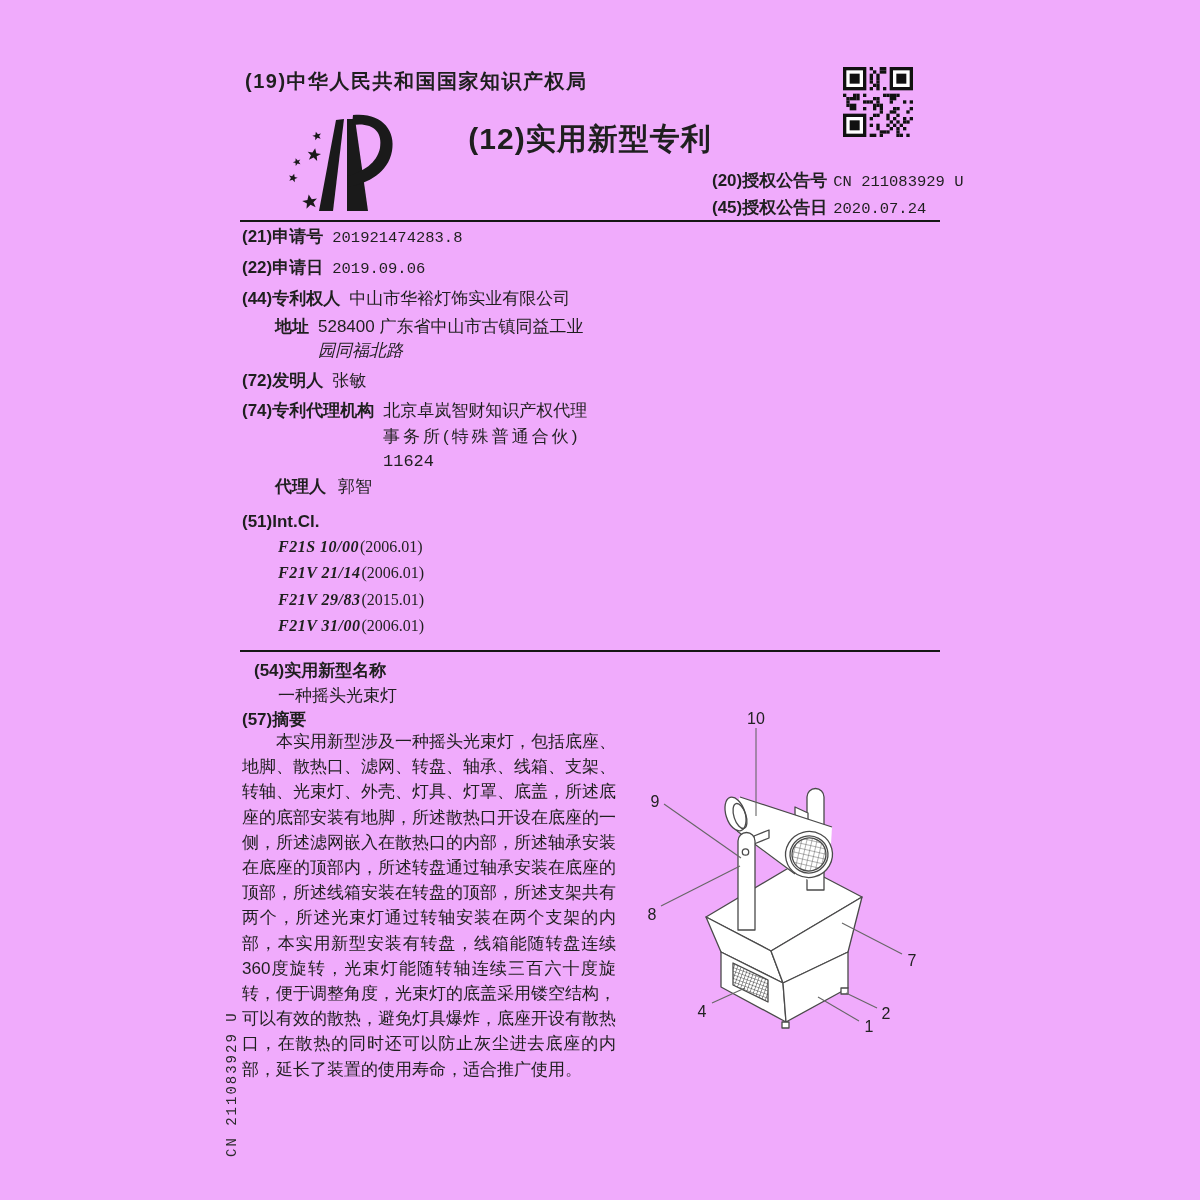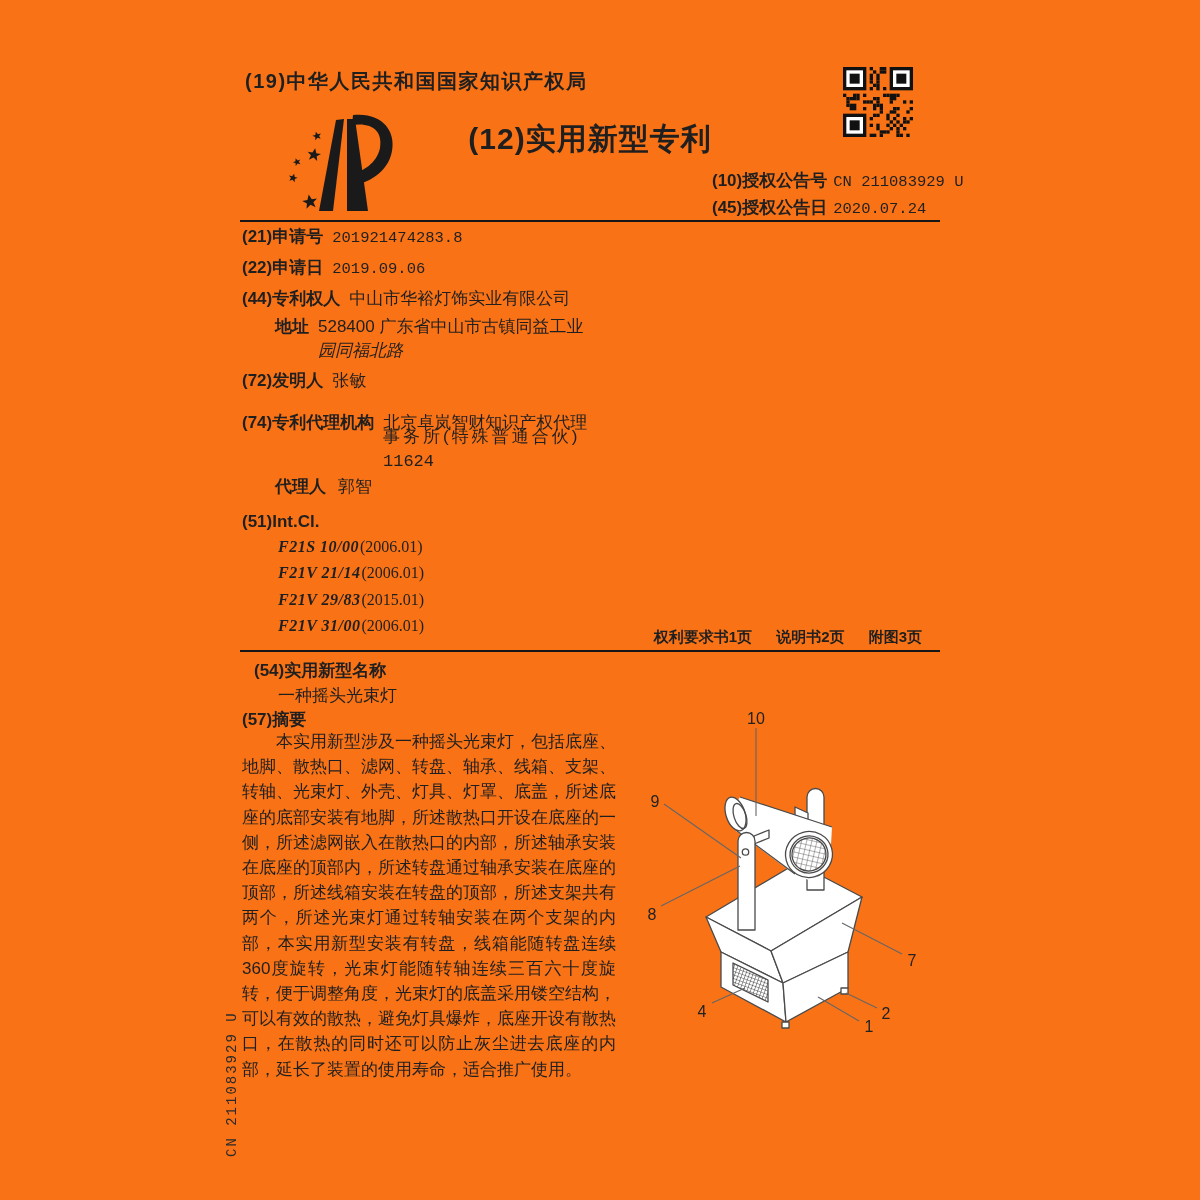--- a/index.html
+++ b/index.html
@@ -2,21 +2,21 @@
 <html><head>
 <meta charset="utf-8">
 <title>实用新型专利</title>
 <style>
   html,body{margin:0;padding:0;}
   body{
     width:1200px;height:1200px;background:#ffffff;
     font-family:"Liberation Sans",sans-serif;color:#1f1f1f;
     position:relative;overflow:hidden;
   }
-  .page{position:absolute;inset:0;background:#f97316;}
+  .page{position:absolute;inset:0;background:#f0abfc;}
   .abs{position:absolute;}
   .b{font-weight:700;}
   .mono{font-family:"Liberation Mono",monospace;}
 
   #office-line{left:245px;top:68px;font-size:20px;font-weight:700;letter-spacing:1.5px;}
   #doc-title{left:240px;top:119px;width:700px;text-align:center;font-size:30px;font-weight:700;letter-spacing:1px;}
   #logo-box{left:283px;top:110px;width:118px;height:115px;}
   #qr-box{left:843px;top:67px;width:70px;height:70px;}
 
   .pubrow{left:712px;font-size:17px;white-space:nowrap;}
@@ -178,21 +178,21 @@
         <rect x="46.66666666666667" y="0" width="23.333333333333336" height="23.333333333333336" fill="#111"></rect>
         <rect x="50" y="3.3333333333333335" width="16.666666666666668" height="16.666666666666668" fill="#fff"></rect>
         <rect x="53.333333333333336" y="6.666666666666667" width="10" height="10" fill="#111"></rect>
         <rect x="0" y="46.66666666666667" width="23.333333333333336" height="23.333333333333336" fill="#111"></rect>
         <rect x="3.3333333333333335" y="50" width="16.666666666666668" height="16.666666666666668" fill="#fff"></rect>
         <rect x="6.666666666666667" y="53.333333333333336" width="10" height="10" fill="#111"></rect>
       </svg>
   </div>
 
   <div class="abs pubrow" style="top:169px;">
-    <span class="lbl">(10)授权公告号</span><span class="val">CN 211083929 U</span>
+    <span class="lbl">(20)授权公告号</span><span class="val">CN 211083929 U</span>
   </div>
   <div class="abs pubrow" style="top:196px;">
     <span class="lbl">(45)授权公告日</span><span class="val">2020.07.24</span>
   </div>
 
   <div class="abs rule" style="top:220px;"></div>
 
   <div class="abs frow" style="left:242px;top:227px;">
     <span class="lbl">(21)申请号</span><span class="valmono">201921474283.8</span>
   </div>
@@ -202,21 +202,21 @@
   <div class="abs frow" style="left:242px;top:289px;">
     <span class="lbl">(44)专利权人</span><span class="val">中山市华裕灯饰实业有限公司</span>
   </div>
   <div class="abs frow" style="left:275px;top:317px;">
     <span class="lbl">地址</span><span class="val">528400 广东省中山市古镇同益工业</span>
   </div>
   <div class="abs cont" style="left:318px;top:341px;font-style:italic;">园同福北路</div>
   <div class="abs frow" style="left:242px;top:371px;">
     <span class="lbl">(72)发明人</span><span class="val">张敏</span>
   </div>
-  <div class="abs frow" style="left:242px;top:401px;margin-top:12px;">
+  <div class="abs frow" style="left:242px;top:401px;">
     <span class="lbl">(74)专利代理机构</span><span class="val">北京卓岚智财知识产权代理</span>
   </div>
   <div class="abs cont" style="left:383px;top:427px;letter-spacing:3px;">事务所(特殊普通合伙)</div>
   <div class="abs cont mono" style="left:383px;top:452px;font-size:17px;">11624</div>
   <div class="abs frow" style="left:275px;top:477px;">
     <span class="lbl">代理人</span><span class="val" style="margin-left:12px;">郭智</span>
   </div>
   <div class="abs frow" style="left:242px;top:512px;">
     <span class="lbl">(51)Int.Cl.</span>
   </div>
@@ -227,25 +227,20 @@
   <div class="abs ipc-row" style="left:278px;top:564px;">
     <span class="ipc-code">F21V 21/14</span><span class="ipc-ver">(2006.01)</span>
   </div>
   <div class="abs ipc-row" style="left:278px;top:591px;">
     <span class="ipc-code">F21V 29/83</span><span class="ipc-ver">(2015.01)</span>
   </div>
   <div class="abs ipc-row" style="left:278px;top:617px;">
     <span class="ipc-code">F21V 31/00</span><span class="ipc-ver">(2006.01)</span>
   </div>
 
-  <div id="pages-info" class="abs">
-    <span>权利要求书1页</span>
-    <span>说明书2页</span>
-    <span>附图3页</span>
-  </div>
 
   <div class="abs rule" style="top:650px;"></div>
 
   <div class="abs b" style="left:254px;top:659px;font-size:17px;">(54)实用新型名称</div>
   <div class="abs" style="left:278px;top:684px;font-size:17px;">一种摇头光束灯</div>
   <div class="abs b" style="left:242px;top:708px;font-size:17px;">(57)摘要</div>
   <div id="abstract" class="abs">本实用新型涉及一种摇头光束灯，包括底座、地脚、散热口、滤网、转盘、轴承、线箱、支架、转轴、光束灯、外壳、灯具、灯罩、底盖，所述底座的底部安装有地脚，所述散热口开设在底座的一侧，所述滤网嵌入在散热口的内部，所述轴承安装在底座的顶部内，所述转盘通过轴承安装在底座的顶部，所述线箱安装在转盘的顶部，所述支架共有两个，所述光束灯通过转轴安装在两个支架的内部，本实用新型安装有转盘，线箱能随转盘连续360度旋转，光束灯能随转轴连续三百六十度旋转，便于调整角度，光束灯的底盖采用镂空结构，可以有效的散热，避免灯具爆炸，底座开设有散热口，在散热的同时还可以防止灰尘进去底座的内部，延长了装置的使用寿命，适合推广使用。</div>
 
   <div id="figure-box" class="abs">
     <svg width="340" height="370" viewBox="0 0 340 370">

